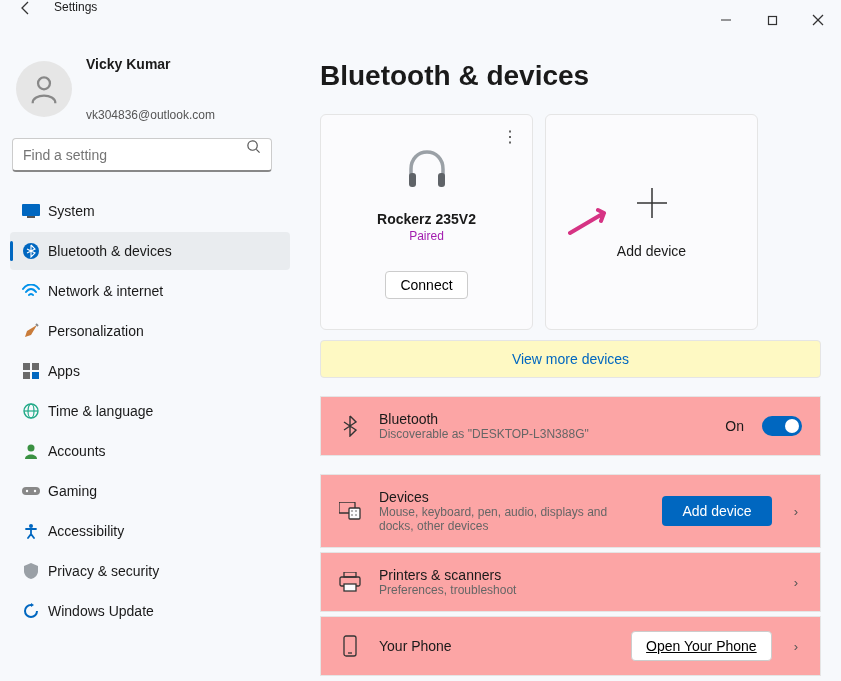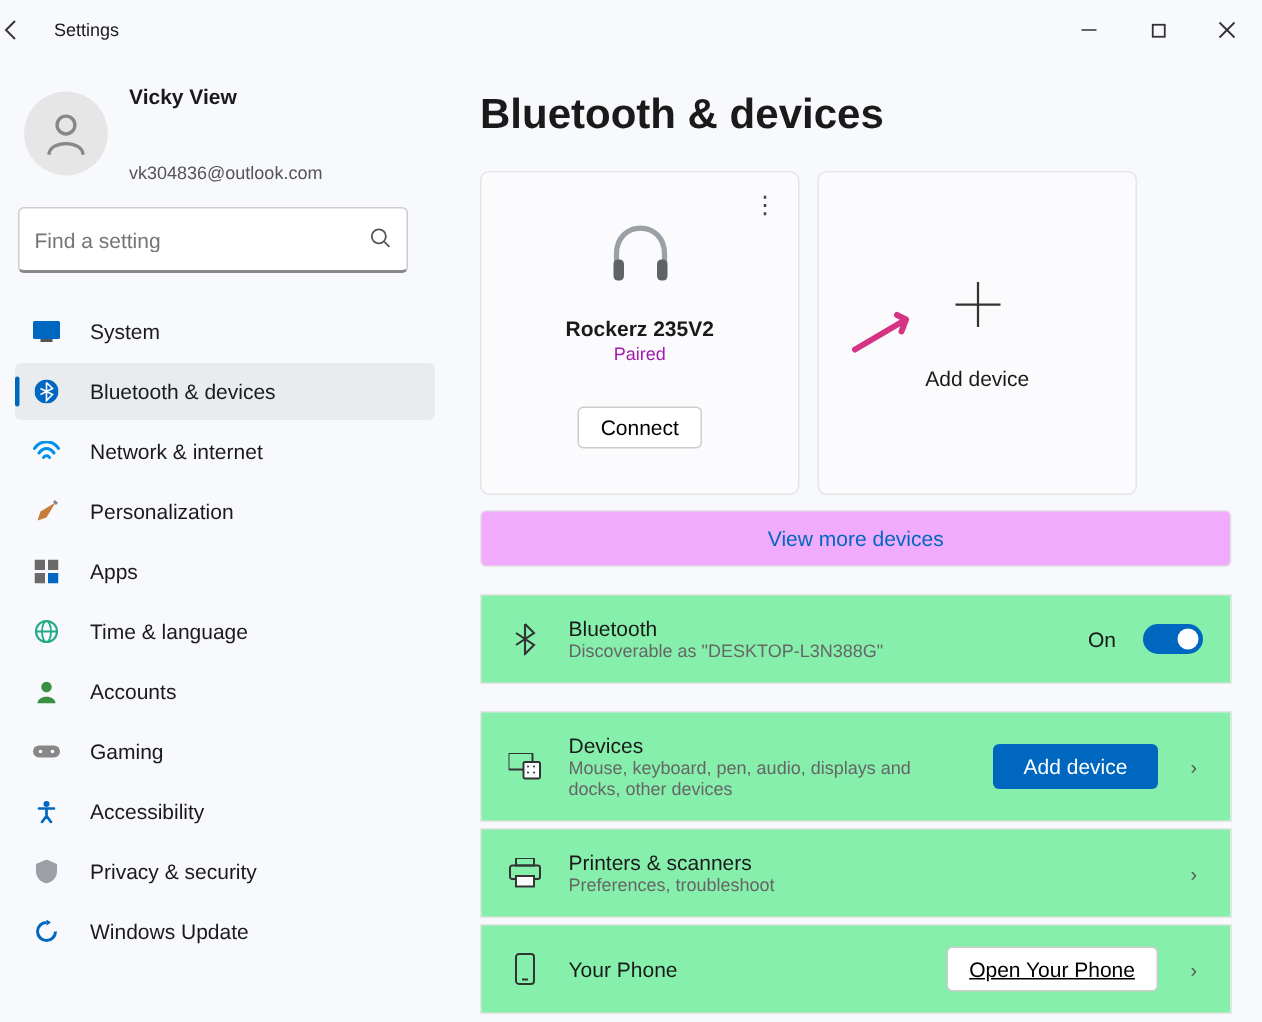--- a/index.html
+++ b/index.html
@@ -1,50 +1,50 @@
 <!DOCTYPE html>
 <html><head>
   <meta charset="utf-8">
   <style>
     * { box-sizing: border-box; margin: 0; padding: 0; }
     body { font-family: 'Segoe UI', sans-serif; font-size: 14px; color: #1a1a1a; background: #f7f9fc; width: 841px; height: 681px; overflow: hidden; }
     .window { width: 841px; height: 681px; display: flex; flex-direction: column; }
-    .titlebar { height: 40px; display: flex; align-items: center; }
+    .titlebar { height: 40px; display: flex; padding-left: 18px; }
     .titlebar .back { width: 16px; height: 16px; display: flex; align-items: center; justify-content: center; margin-right: 20px; cursor: pointer; }
     .titlebar .title { font-size: 12px; }
     .winctrl { margin-left: auto; display: flex; }
     .winctrl > div { width: 46px; height: 40px; display: flex; align-items: center; justify-content: center; cursor: pointer; }
     .body { flex: 1; display: flex; overflow: hidden; }
     .sidebar { width: 300px; padding: 10px 10px 10px 10px; overflow-y: auto; }
     .user-block { display: flex; align-items: center; padding: 6px 6px 16px 6px; gap: 14px;}
     .avatar { width: 56px; height: 56px; border-radius: 50%; background: #e6e6e6; display: flex; align-items: center; justify-content: center; }
     .user-name { font-size: 14px; font-weight: 600; }
     .user-email { font-size: 12px; color: #555; margin-top: 36px; }
-    .search { display: flex; align-items: center; border: 1px solid #ccc; border-bottom: 2px solid #888; border-radius: 4px; background: #fff; height: 44px; padding: 0 10px; margin: 0 18px 20px 2px;}
+    .search { display: flex; border: 1px solid #ccc; border-bottom: 2px solid #888; border-radius: 4px; background: #fff; height: 34px; padding: 0 10px; margin: 0 18px 20px 2px;}
     .search input { flex: 1; border: none; outline: none; font-size: 14px; background: transparent; }
     .nav { display: flex; flex-direction: column; gap: 2px; }
-    .nav-item { display: flex; align-items: center; gap: 20px; height: 38px; padding: 0 12px; border-radius: 4px; cursor: pointer; position: relative;}
+    .nav-item { display: flex; align-items: center; gap: 8px; height: 38px; padding: 0 12px; border-radius: 4px; cursor: pointer; position: relative;}
     .nav-item.active { background: #e9ecef; }
     .nav-item.active::before { content: ''; position: absolute; left: 0; top: 9px; bottom: 9px; width: 3px; background: #0067c0; border-radius: 2px;}
     .nav-icon { width: 18px; height: 18px; display: flex; align-items: center; justify-content: center; font-size: 16px; }
     .main { flex: 1; padding: 20px 20px 0 20px; overflow-y: auto; }
     .page-title { font-size: 28px; font-weight: 600; margin-bottom: 22px; }
     .device-row { display: flex; gap: 12px; margin-bottom: 10px; }
     .device-card { width: 213px; height: 216px; border: 1px solid #e5e5e5; border-radius: 6px; background: #fbfbfd; display: flex; flex-direction: column; align-items: center; position: relative; padding-top: 30px;}
     .device-card .menu { position: absolute; top: 12px; right: 14px; cursor: pointer; font-size: 16px; color: #444;}
     .headphones { width: 48px; height: 48px; }
     .dev-name { font-weight: 600; margin-top: 18px; }
     .dev-status { font-size: 12px; color: #a21caf; margin-top: 2px; }
     .connect-btn { margin-top: 28px; padding: 5px 14px; border: 1px solid #ccc; border-radius: 4px; background: #fff; cursor: pointer; font-size: 14px;}
     .add-card { width: 213px; height: 216px; border: 1px solid #e5e5e5; border-radius: 6px; background: #fbfbfd; display: flex; flex-direction: column; align-items: center; justify-content: center; cursor: pointer; position: relative;}
     .add-card .plus { font-size: 34px; font-weight: 200; }
     .add-card .label { margin-top: 14px; font-weight: 500;}
     .arrow-annot { position: absolute; left: 22px; top: 92px; }
-    .view-more { border: 1px solid #e5e5e5; border-radius: 4px; background: #f0abfc; text-align: center; padding: 10px; color: #0067c0; cursor: pointer; margin-bottom: 18px;}
-    .setting-row { border: 1px solid #e5e5e5; border-radius: 0; background: #86efac; display: flex; align-items: center; padding: 14px 18px; margin-bottom: 4px; gap: 18px;}
+    .view-more { border: 1px solid #e5e5e5; border-radius: 4px; background: #fef9c3; text-align: center; padding: 10px; color: #0067c0; cursor: pointer; margin-bottom: 18px;}
+    .setting-row { border: 1px solid #e5e5e5; border-radius: 0; background: #fca5a5; display: flex; align-items: center; padding: 14px 18px; margin-bottom: 4px; gap: 18px;}
     .setting-row .icon { width: 22px; height: 22px; display:flex; align-items:center; justify-content:center; }
     .setting-row .content { flex: 1; }
     .setting-row .title2 { font-size: 14px; }
     .setting-row .sub { font-size: 12px; color: #666; }
     .toggle { width: 40px; height: 20px; border-radius: 10px; background: #0067c0; position: relative; cursor: pointer;}
     .toggle::after { content: ''; position: absolute; right: 3px; top: 3px; width: 14px; height: 14px; background: #fff; border-radius: 50%;}
     .btn-primary { background: #0067c0; color: #fff; border: none; border-radius: 4px; padding: 7px 20px; cursor: pointer; font-size: 14px;}
     .btn-secondary { background: #fff; border: 1px solid #ccc; border-radius: 4px; padding: 6px 14px; cursor: pointer; font-size: 14px; text-decoration: underline;}
     .chevron { color: #555; font-size: 13px; padding: 0 4px;}
     .spacer { height: 14px; }
@@ -82,21 +82,21 @@
   <div class="body">
     <div class="sidebar">
       <div class="user-block">
         <div class="avatar">
           <svg width="34" height="34" viewBox="0 0 24 24">
               <circle cx="12" cy="8" r="4.2" fill="none" stroke="#888" stroke-width="1.6"></circle>
               <path d="M4 22 C4 15 20 15 20 22" fill="none" stroke="#888" stroke-width="1.6"></path>
             </svg>
         </div>
         <div>
-          <div class="user-name">Vicky View</div>
+          <div class="user-name">Vicky Kumar</div>
           <div class="user-email">vk304836@outlook.com</div>
         </div>
       </div>
       <div class="search">
         <input placeholder="Find a setting" style="">
         <span><svg width="15" height="15" viewBox="0 0 16 16">
               <circle cx="7" cy="7" r="5" stroke="#555" stroke-width="1.3" fill="none"></circle>
               <line x1="11" y1="11" x2="14.5" y2="14.5" stroke="#555" stroke-width="1.3"></line>
             </svg></span>
       </div>

